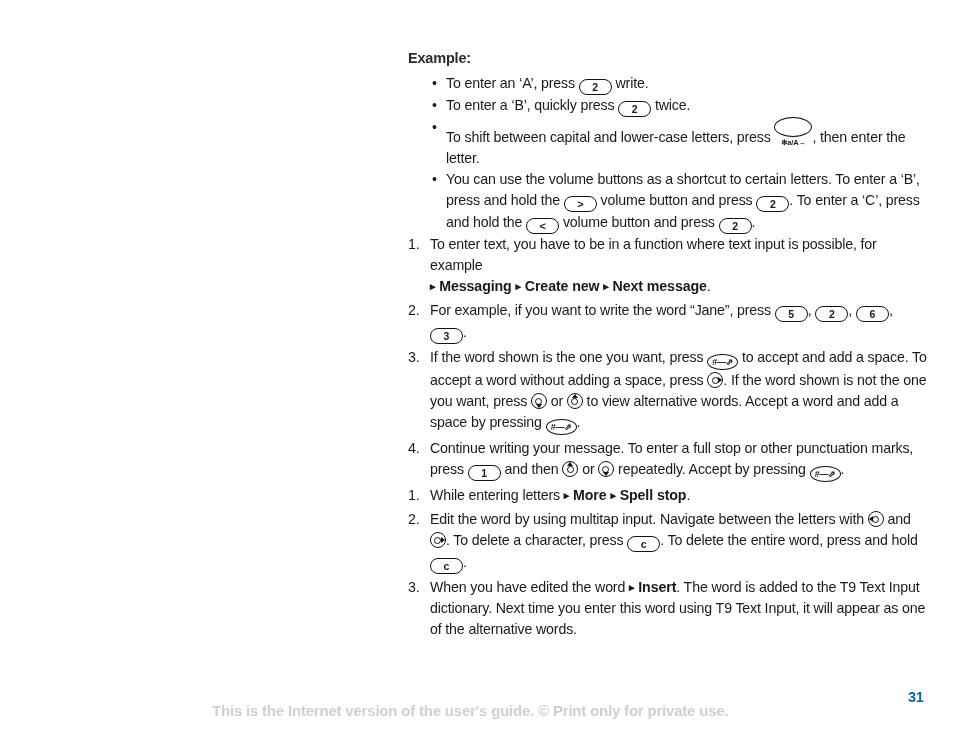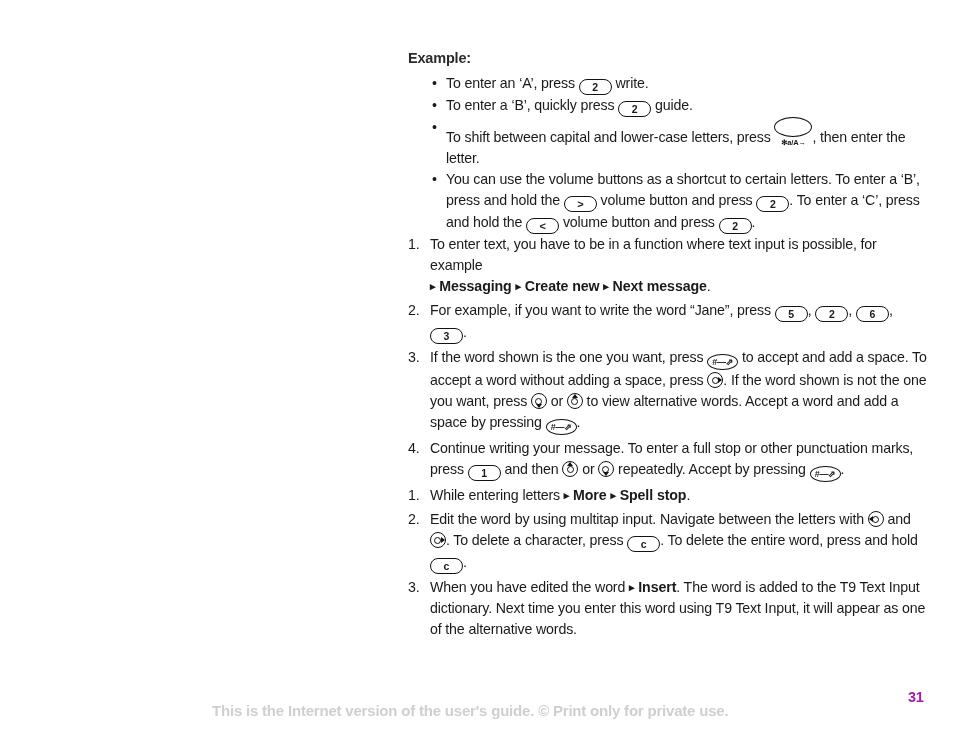--- a/index.html
+++ b/index.html
@@ -216,41 +216,41 @@
     color: #cfcfcf;
     letter-spacing: -0.2px;
     line-height: 1;
   }
   .page-number {
     position: absolute;
     left: 878px;
     top: 690px;
     font-size: 14.5px;
     font-weight: bold;
-    color: #a21caf;
+    color: #0369a1;
     letter-spacing: -0.2px;
     line-height: 1;
   }
 </style>
 </head>
 <body>
 
 <div class="page">
   <div class="content">
 
     <div class="h-example">Example:</div>
 
     <ul class="bullets">
 
       <li>
         <span class="bullet-dot">•</span><span>To enter an ‘A’, press </span><span class="key key-num">2</span><span> write.</span>
       </li>
 
       <li>
-        <span class="bullet-dot">•</span><span>To enter a ‘B’, quickly press </span><span class="key key-num">2</span><span> guide.</span>
+        <span class="bullet-dot">•</span><span>To enter a ‘B’, quickly press </span><span class="key key-num">2</span><span> twice.</span>
       </li>
 
       <li>
         <span class="bullet-dot">•</span><span>To shift between capital and lower-case letters, press </span><span class="key key-star">✻a/A→</span><span>, then enter the letter.</span>
       </li>
 
       <li>
         <span class="bullet-dot">•</span><span>You can use the volume buttons as a shortcut to certain letters. To enter a ‘B’, press and hold the </span><span class="key key-vol">&gt;</span><span> volume button and press </span><span class="key key-num">2</span><span>. To enter a ‘C’, press and hold the </span><span class="key key-vol">&lt;</span><span> volume button and press </span><span class="key key-num">2</span><span>.</span>
       </li>
     </ul>

